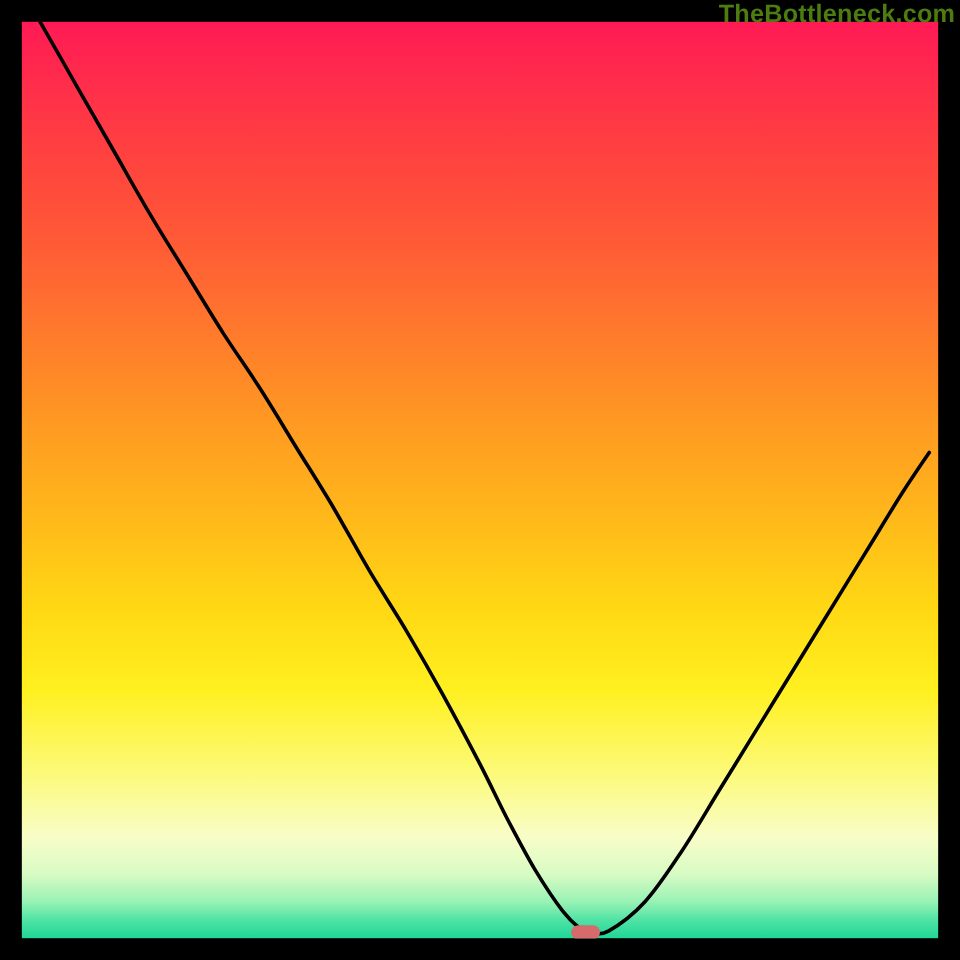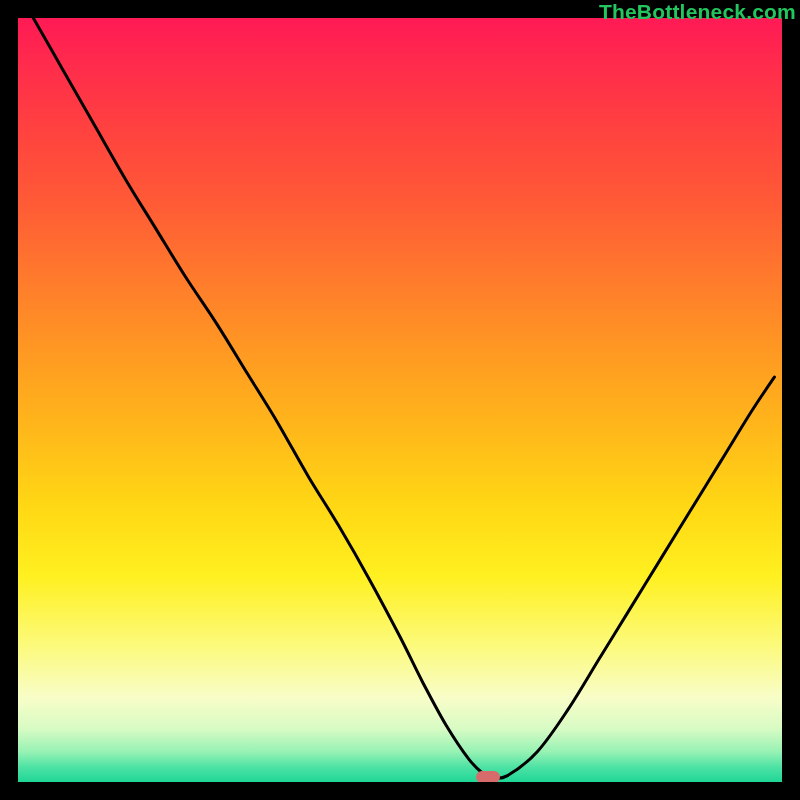--- a/index.html
+++ b/index.html
@@ -50,21 +50,21 @@
     width: 24px;
     height: 12px;
     border-radius: 6px;
     background: #d76a6a;
     transform: translate(-50%, -50%);
   }
   .watermark {
     position: absolute;
     top: 1px;
     right: 4px;
-    color: #22c55e;
+    color: #4d7c0f;
     font: 600 21px/1 Arial, Helvetica, sans-serif;
     letter-spacing: 0.2px;
     user-select: none;
   }
   svg.curve {
     position: absolute;
     inset: 0;
   }
 </style>
 </head>

